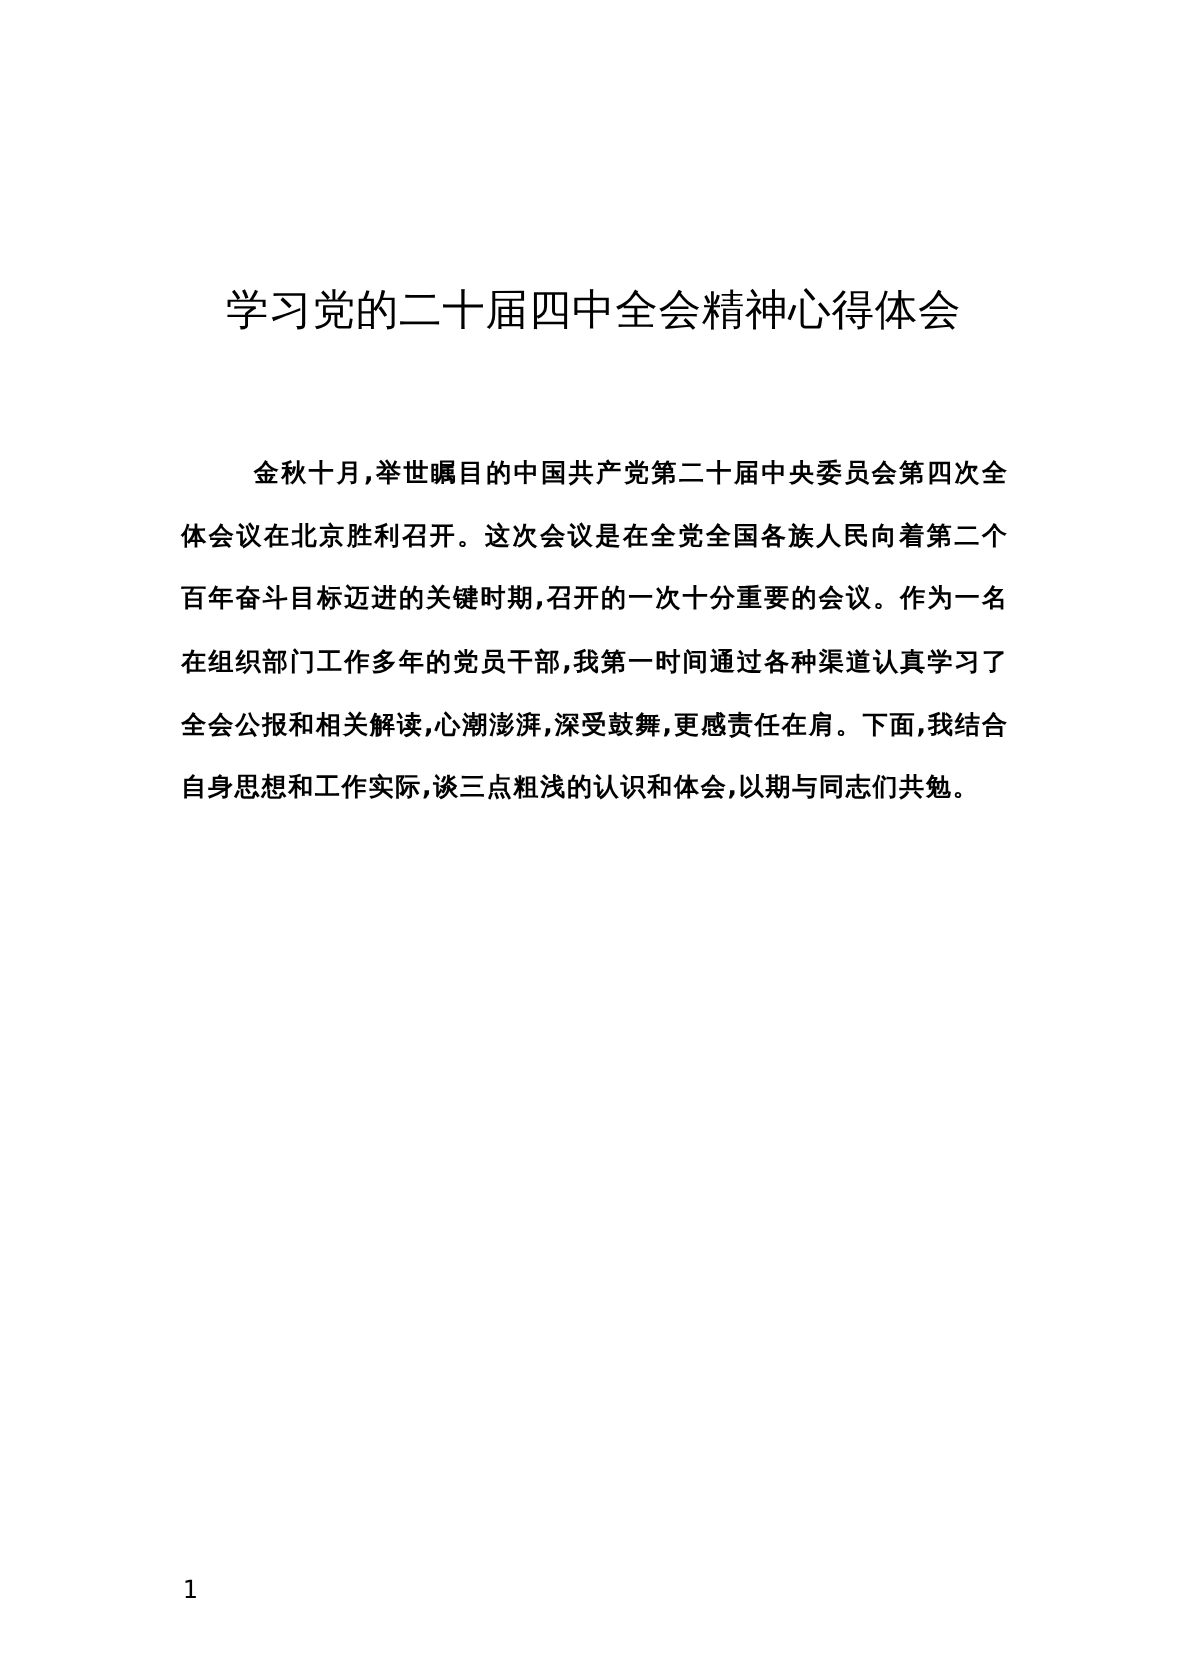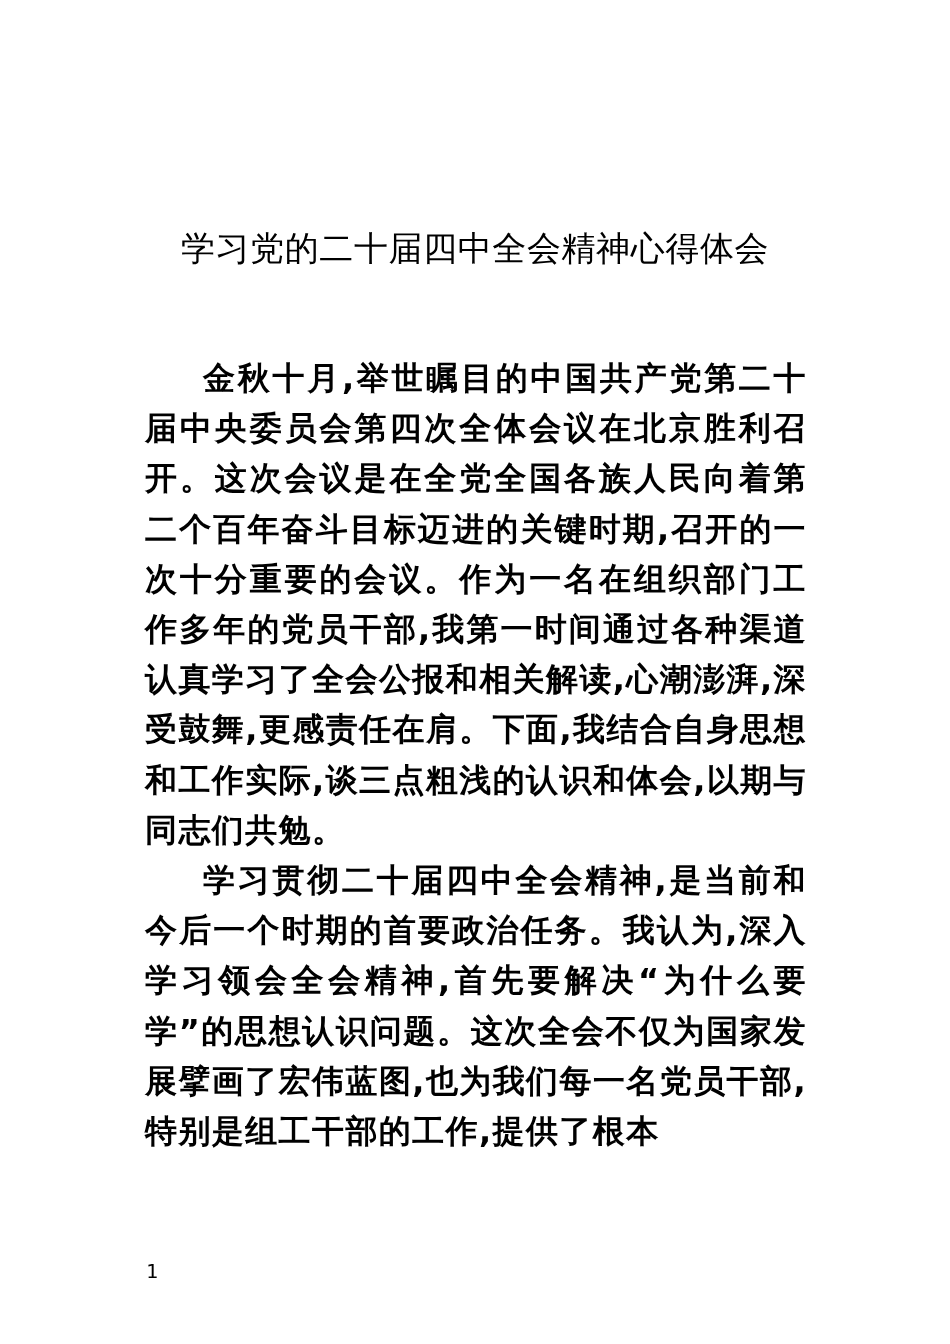--- a/index.html
+++ b/index.html
@@ -33,21 +33,21 @@
     line-height: 50px;
     font-weight: normal;
     letter-spacing: 0.6px;
     margin: 0;
   }
   .body {
     position: absolute;
     left: 145px;
     top: 340px;
     width: 662px;
-    font-size: 32px;
+    font-size: 20px;
     line-height: 50.2px;
     font-weight: bold;
     letter-spacing: 1.4px;
     text-align: justify;
   }
   .body p {
     margin: 0;
     text-indent: 58px;
     word-break: break-all;
   }
@@ -62,17 +62,16 @@
   }
 </style>
 </head>
 <body>
 
 <div class="page">
   <h1 class="title">学习党的二十届四中全会精神心得体会</h1>
 
   <div class="body">
     <p>金秋十月,举世瞩目的中国共产党第二十届中央委员会第四次全体会议在北京胜利召开。这次会议是在全党全国各族人民向着第二个百年奋斗目标迈进的关键时期,召开的一次十分重要的会议。作为一名在组织部门工作多年的党员干部,我第一时间通过各种渠道认真学习了全会公报和相关解读,心潮澎湃,深受鼓舞,更感责任在肩。下面,我结合自身思想和工作实际,谈三点粗浅的认识和体会,以期与同志们共勉。</p>
-    <p>学习贯彻二十届四中全会精神,是当前和今后一个时期的首要政治任务。我认为,深入学习领会全会精神,首先要解决“为什么要学”的思想认识问题。这次全会不仅为国家发展擘画了宏伟蓝图,也为我们每一名党员干部,特别是组工干部的工作,提供了根本</p>
   </div>
 
   <div class="page-number">1</div>
 </div>
 
 </body></html>

